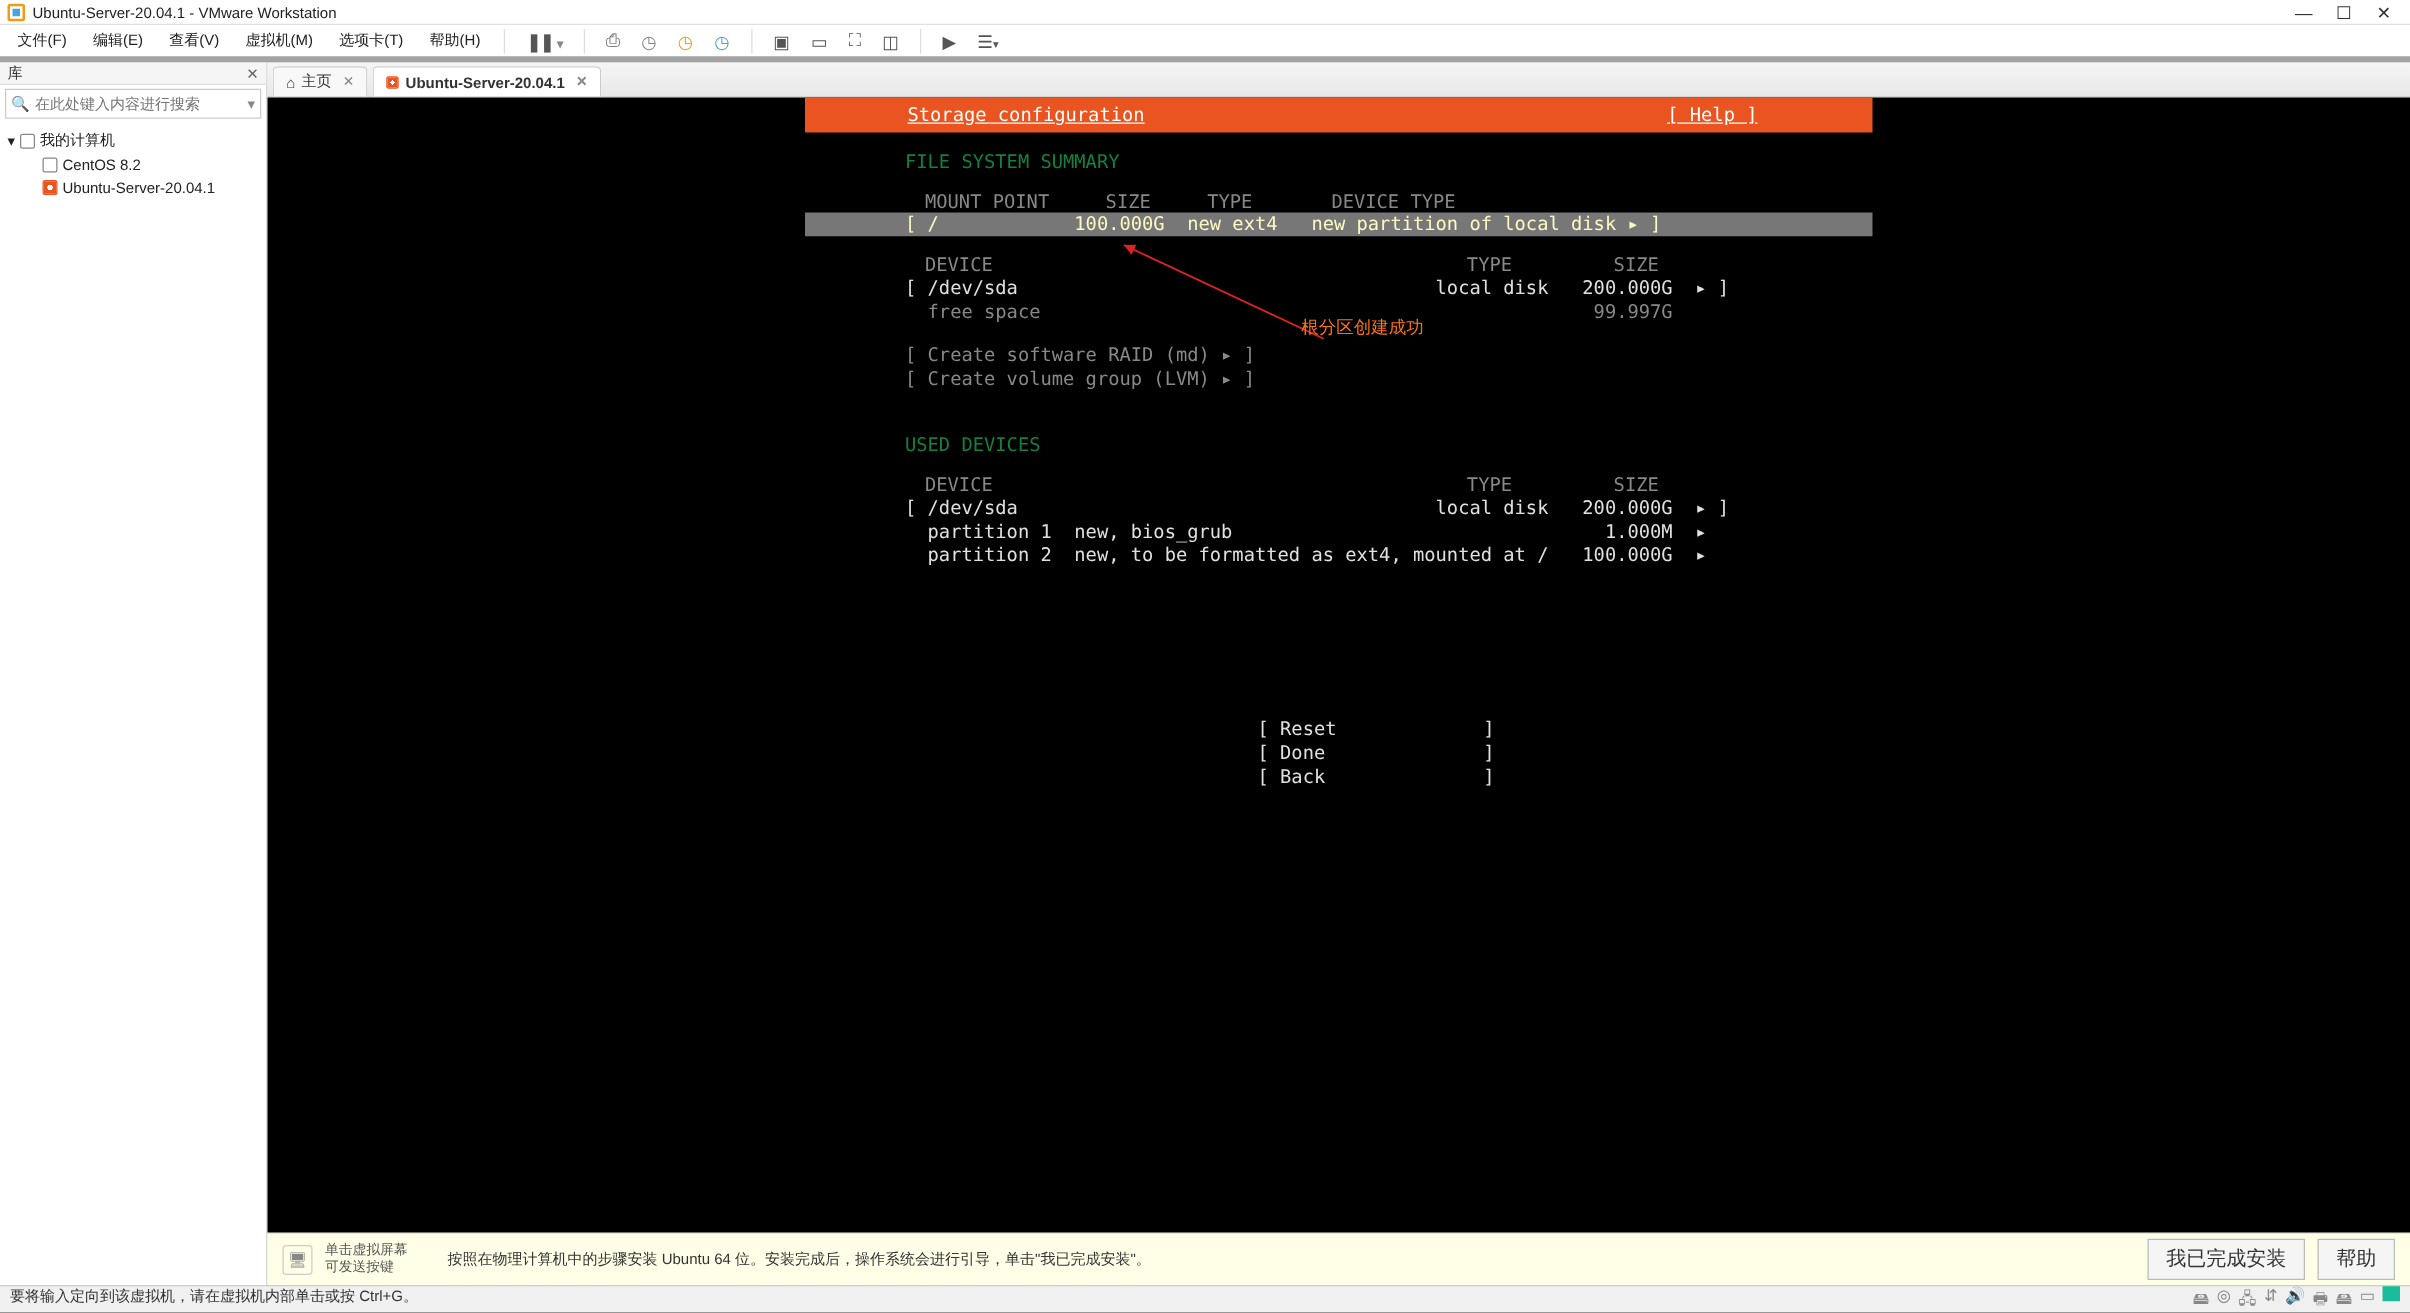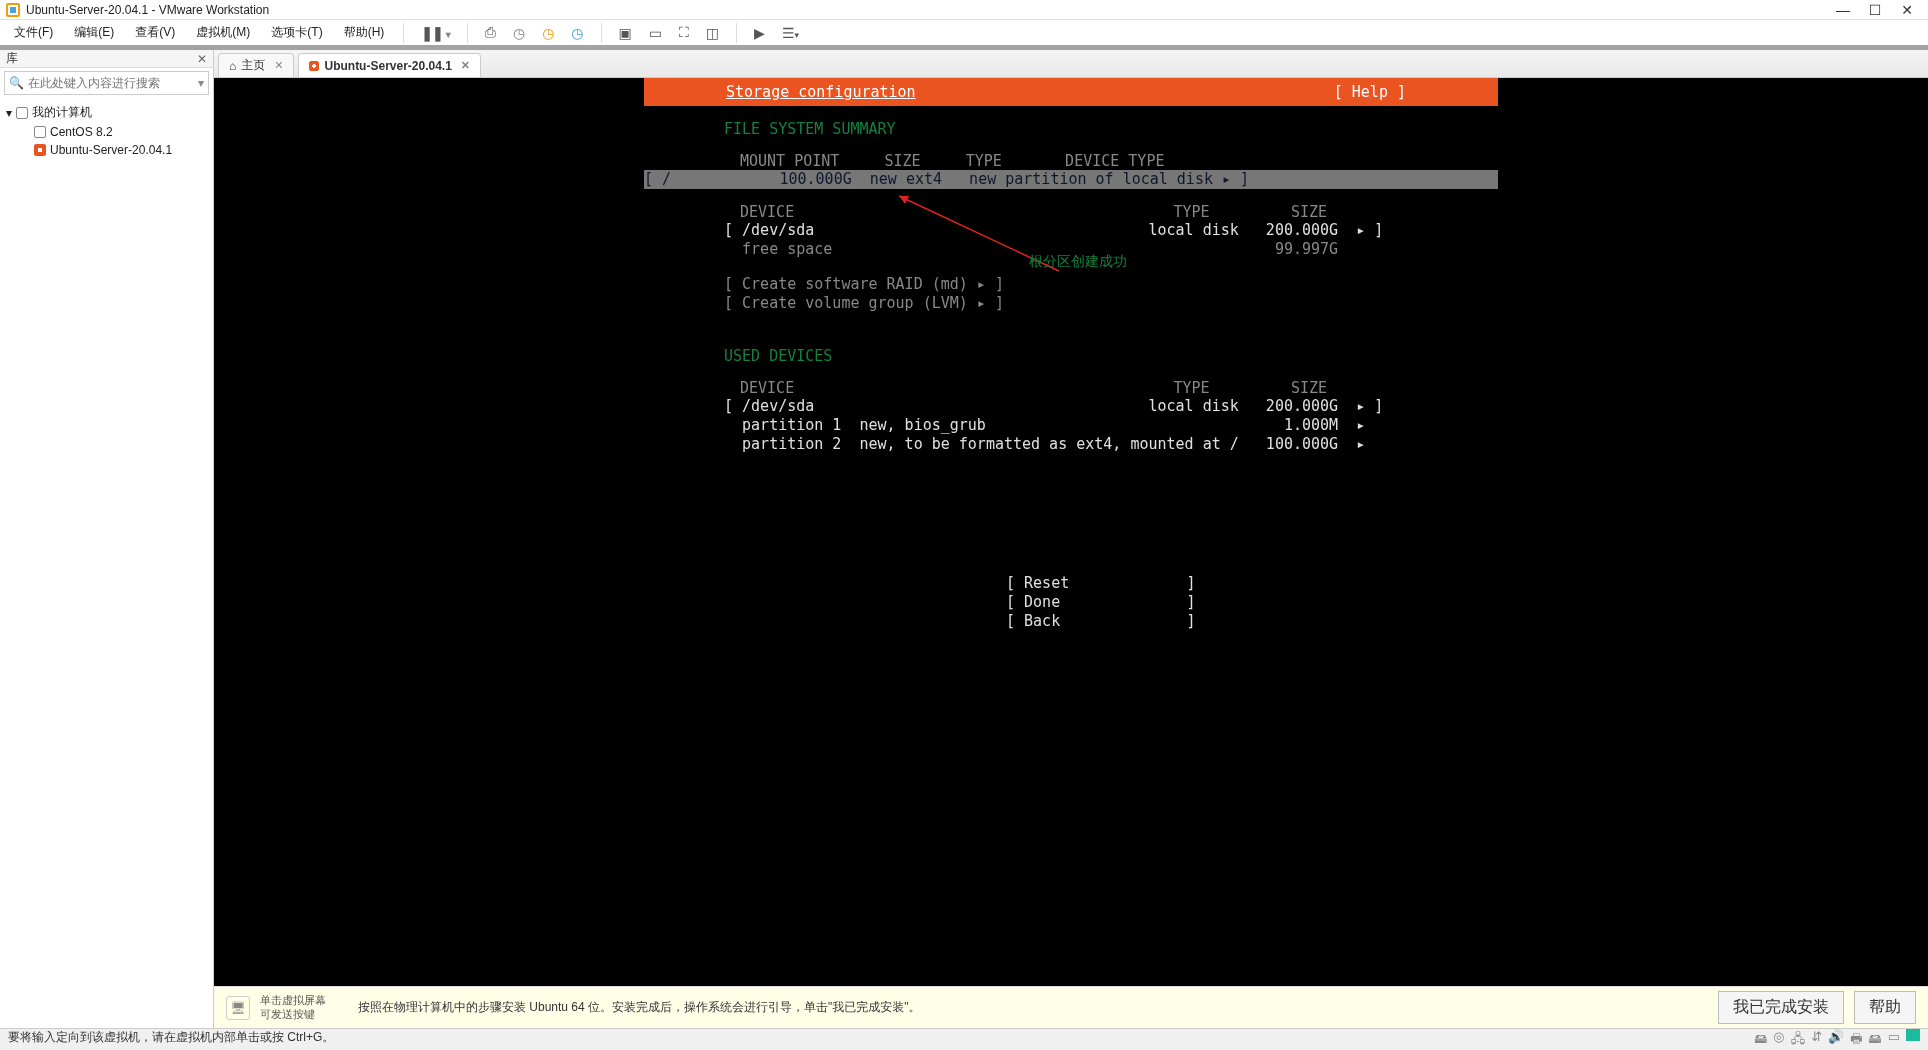--- a/index.html
+++ b/index.html
@@ -127,41 +127,43 @@
 .orange-bar {
   background:#e95420;
   color:#fff;
   padding: 0 12px;
   height: 28px;
   line-height:28px;
   display:flex;
   margin-top: 0;
 }
 .orange-bar .ob-title { flex:1; padding-left: 70px; text-decoration: underline; }
-.orange-bar .ob-help { padding-right: 80px; cursor:pointer; }
+.orange-bar .ob-help { padding-right: 80px; cursor:pointer;text-decoration:underline; }
 .mono { white-space: pre; font-family: inherit; }
 .sect { margin-top: 14px; padding-left: 80px; }
 .sect-h { color:#15803d; }
 .hdr-row { color:#888; margin-top:14px; padding-left:96px; }
 .sel-row {
   background:#777;
-  color:#0f172a;
+  color:#fef9c3;
+  padding-left: 80px;
   margin-top:0;
   height:19px;
   line-height:19px;
 }
 .dim { color:#888; }
 .row { padding-left:80px; height:19px; line-height:19px; }
 .action-buttons { margin-top: 120px; }
 .action-row { padding-left:362px; height:19px; line-height:19px; cursor:pointer; }
 .annotation {
   position:absolute;
-  color:#15803d;
+  color:#f97316;
   font-family: "Segoe UI", sans-serif;
   font-size:14px;
+  margin-left:12px;
 }
 .arrow-svg { position:absolute; pointer-events:none; }
 .info-bar {
   height: 42px;
   background:#ffffe8;
   border-top:1px solid #ddd;
   display:flex;
   align-items:center;
   padding: 0 12px;
   gap: 10px;

